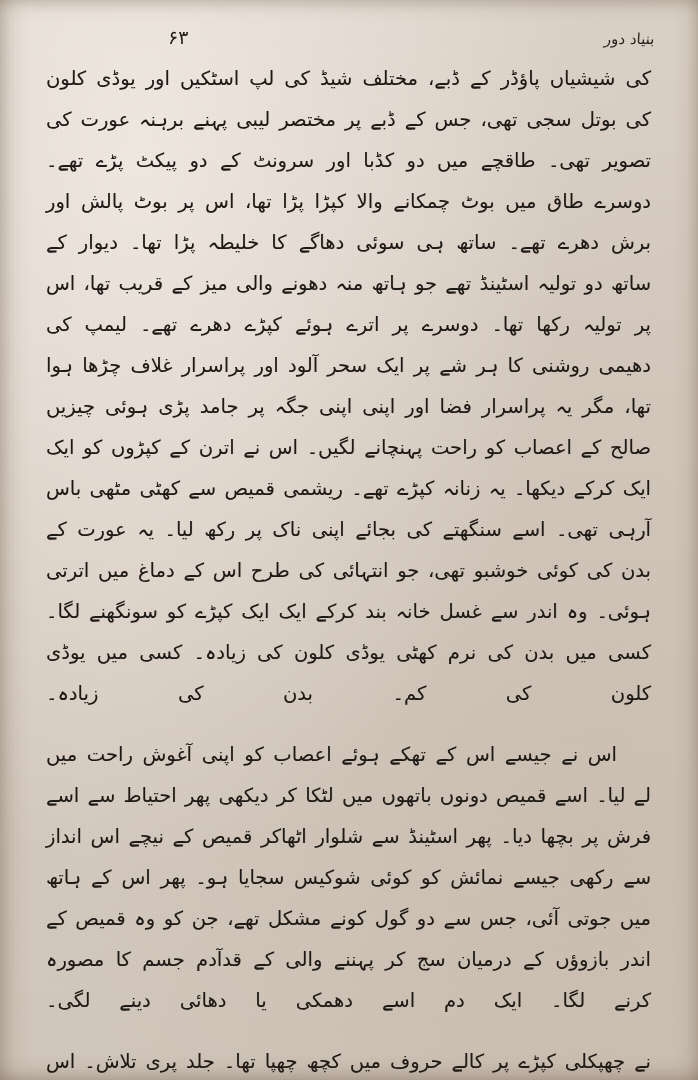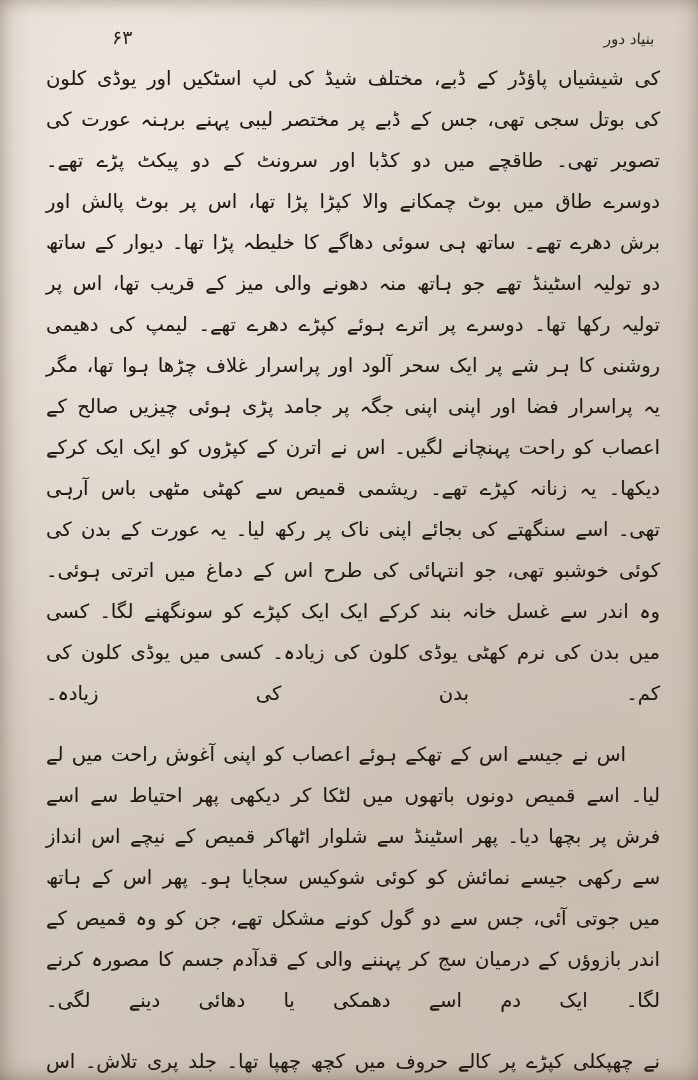--- a/index.html
+++ b/index.html
@@ -61,36 +61,36 @@
     font-size: 15px;
     color: #2b2520;
     font-family: "DejaVu Sans", sans-serif;
     letter-spacing: 0.5px;
     transform: skewX(-3deg);
   }
   .page-number {
     font-size: 19px;
     color: #221d18;
     font-family: "DejaVu Sans", sans-serif;
-    margin-left: 64px;
+    margin-left: 120px;
   }
 
   .body-text {
     direction: rtl;
     text-align: justify;
     text-align-last: justify;
     color: #1d1915;
     font-family: "DejaVu Sans", sans-serif;
     font-size: 19.5px;
     line-height: 41px;
     letter-spacing: 0px;
     word-spacing: 2px;
   }
   .para {
-    margin: 0 0 6px 0;
+    margin: 0 9px 6px 0;
     text-indent: 0;
   }
   .para + .para {
     margin-top: 20px;
   }
   .para.indented {
     text-indent: 34px;
   }
   
   .body-text {

